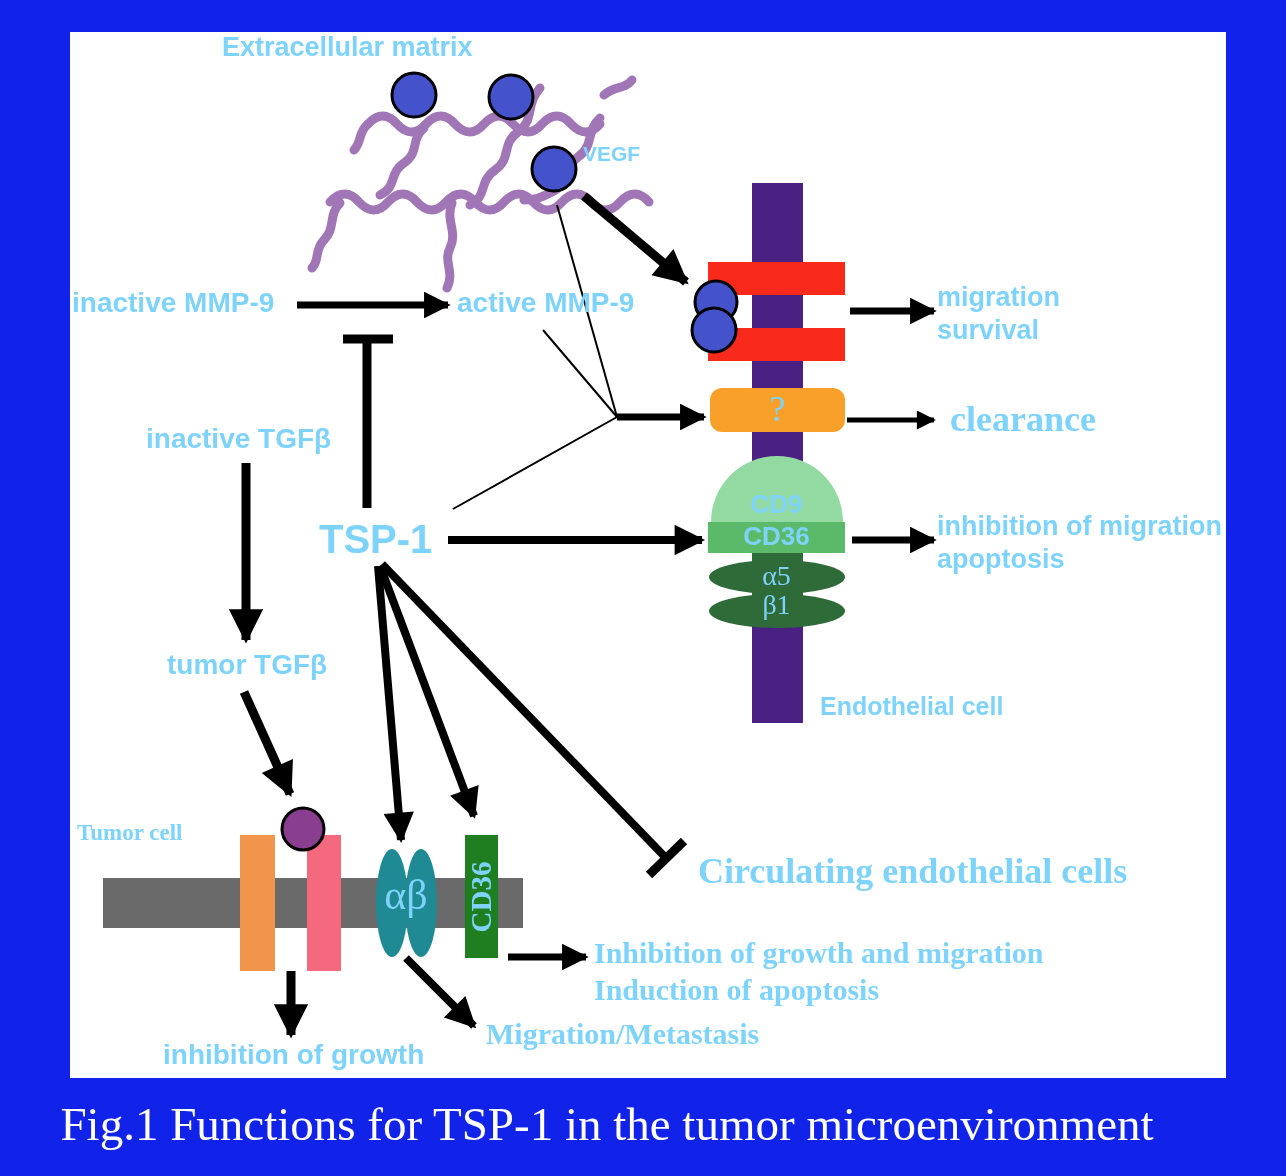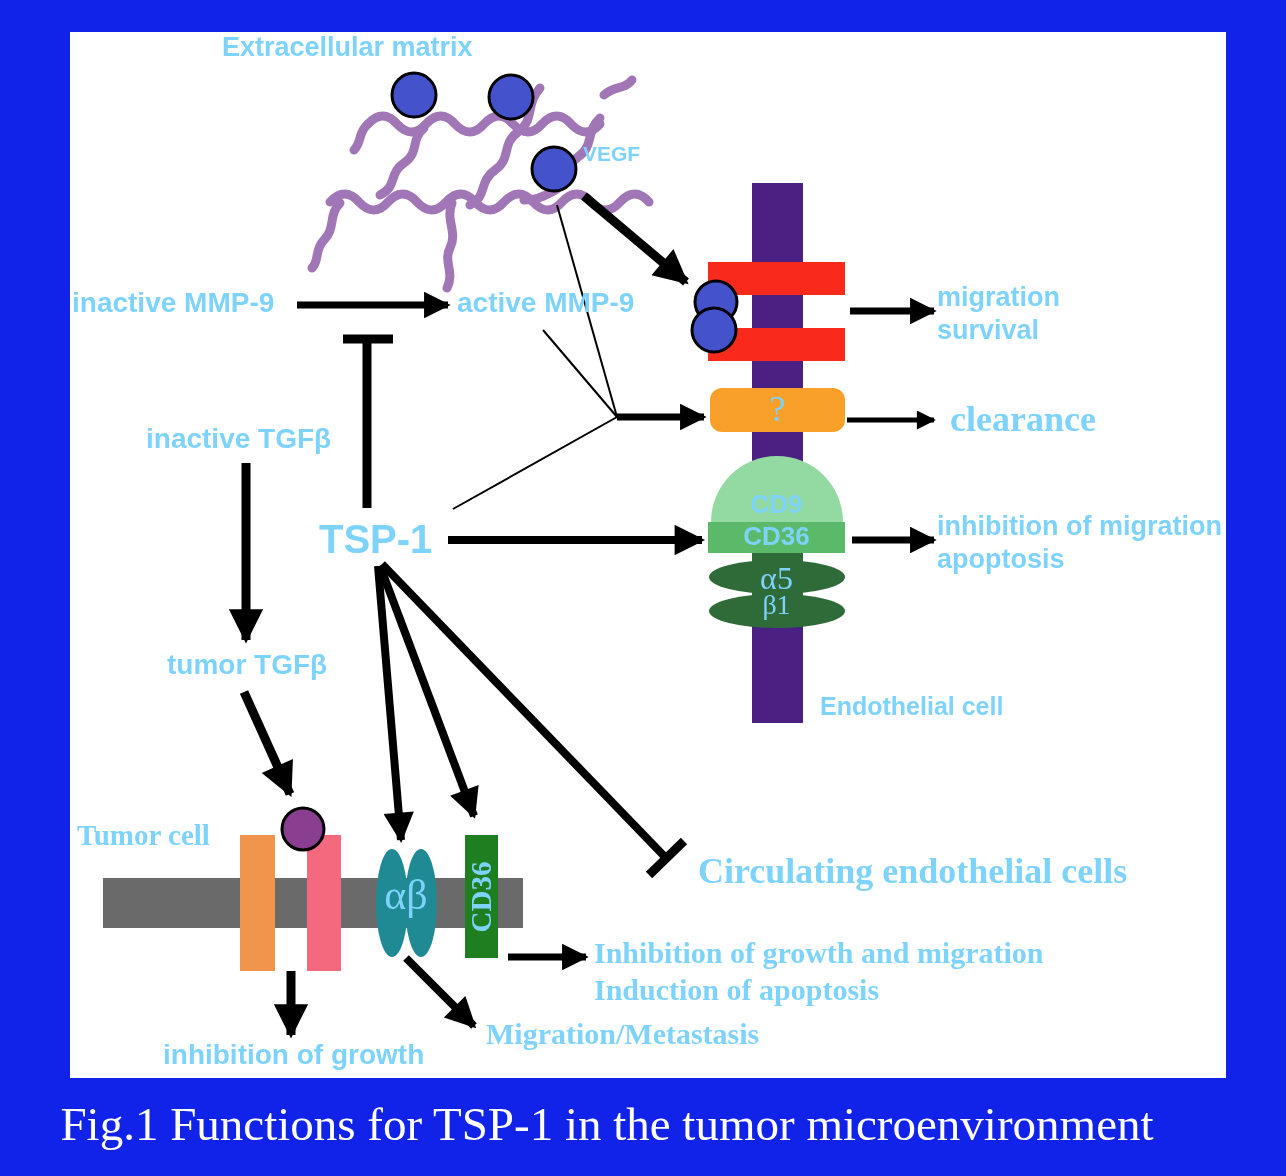--- a/index.html
+++ b/index.html
@@ -121,30 +121,30 @@
 <div class="lbl sans" style="left:937px;top:281px;font-size:27px;line-height:33px;">
   <div>migration</div>
   <div>survival</div>
 </div>
 
 <div class="lbl serif" style="left:950px;top:400px;font-size:36px;">clearance</div>
 <div class="lbl serif-reg ctr" style="left:710px;top:390px;width:135px;font-size:36px;">?</div>
 
 <div class="lbl sans ctr" style="left:708px;top:490px;width:137px;font-size:26px;">CD9</div>
 <div class="lbl sans ctr" style="left:708px;top:522px;width:137px;font-size:26px;">CD36</div>
-<div class="lbl serif-reg ctr" style="left:708px;top:561px;width:137px;font-size:32px;">α5</div>
+<div class="lbl serif-reg ctr" style="left:708px;top:561px;width:137px;font-size:28px;">α5</div>
 <div class="lbl serif-reg ctr" style="left:708px;top:590px;width:137px;font-size:28px;">β1</div>
 <div class="lbl sans" style="left:820px;top:693px;font-size:25px;text-align:right;">Endothelial cell</div>
 
 <div class="lbl sans" style="left:937px;top:510px;font-size:27px;line-height:33px;">
   <div>inhibition of migration</div>
   <div>apoptosis</div>
 </div>
 
-<div class="lbl serif" style="left:77px;top:820px;font-size:29px;">Tumor cell</div>
+<div class="lbl serif" style="left:77px;top:820px;font-size:23px;">Tumor cell</div>
 <div class="lbl serif-reg ctr" style="left:375px;top:872px;width:62px;font-size:42px;">αβ</div>
 <div class="rot-box lbl serif" style="left:465px;top:835px;width:33px;height:123px;font-size:29px;">
   <span>CD36</span>
 </div>
 
 <div class="lbl serif" style="left:698px;top:852px;font-size:36px;">Circulating endothelial cells</div>
 <div class="lbl serif" style="left:594px;top:936px;font-size:30px;">Inhibition of growth and migration</div>
 <div class="lbl serif" style="left:594px;top:973px;font-size:30px;">Induction of apoptosis</div>
 <div class="lbl serif" style="left:486px;top:1017px;font-size:30px;">Migration/Metastasis</div>
 <div class="lbl sans" style="left:163px;top:1040px;font-size:28px;">inhibition of growth</div>

